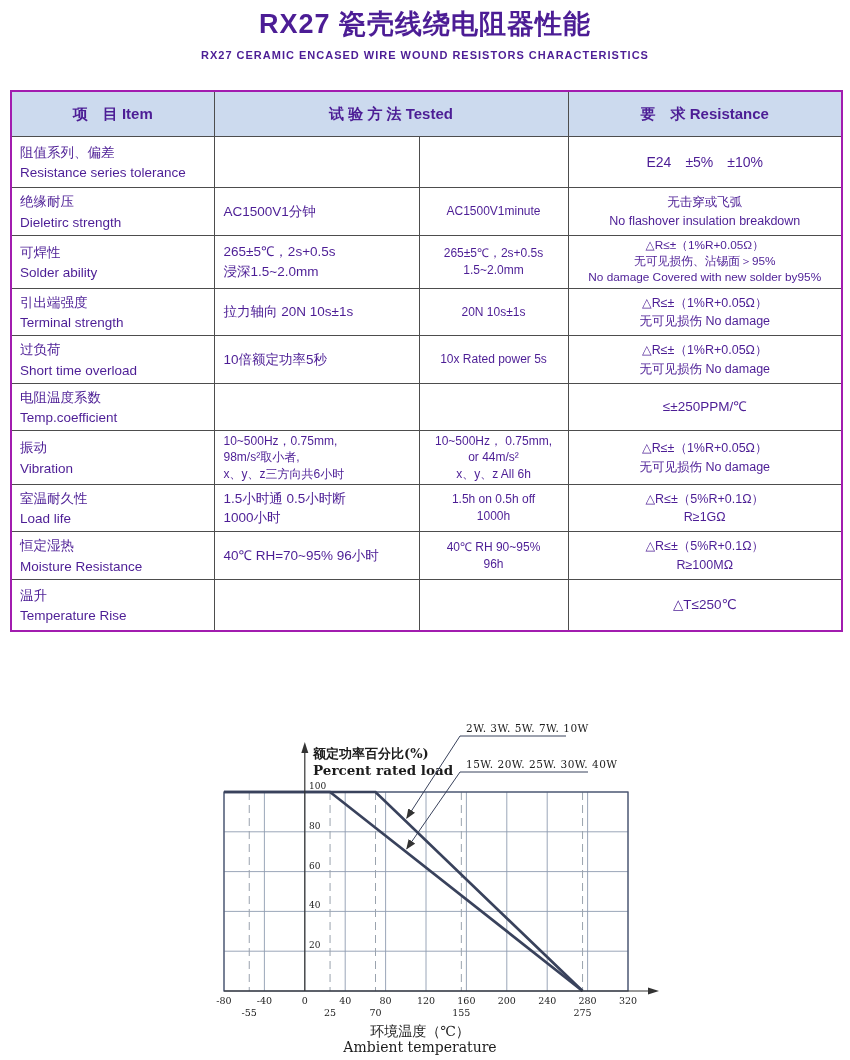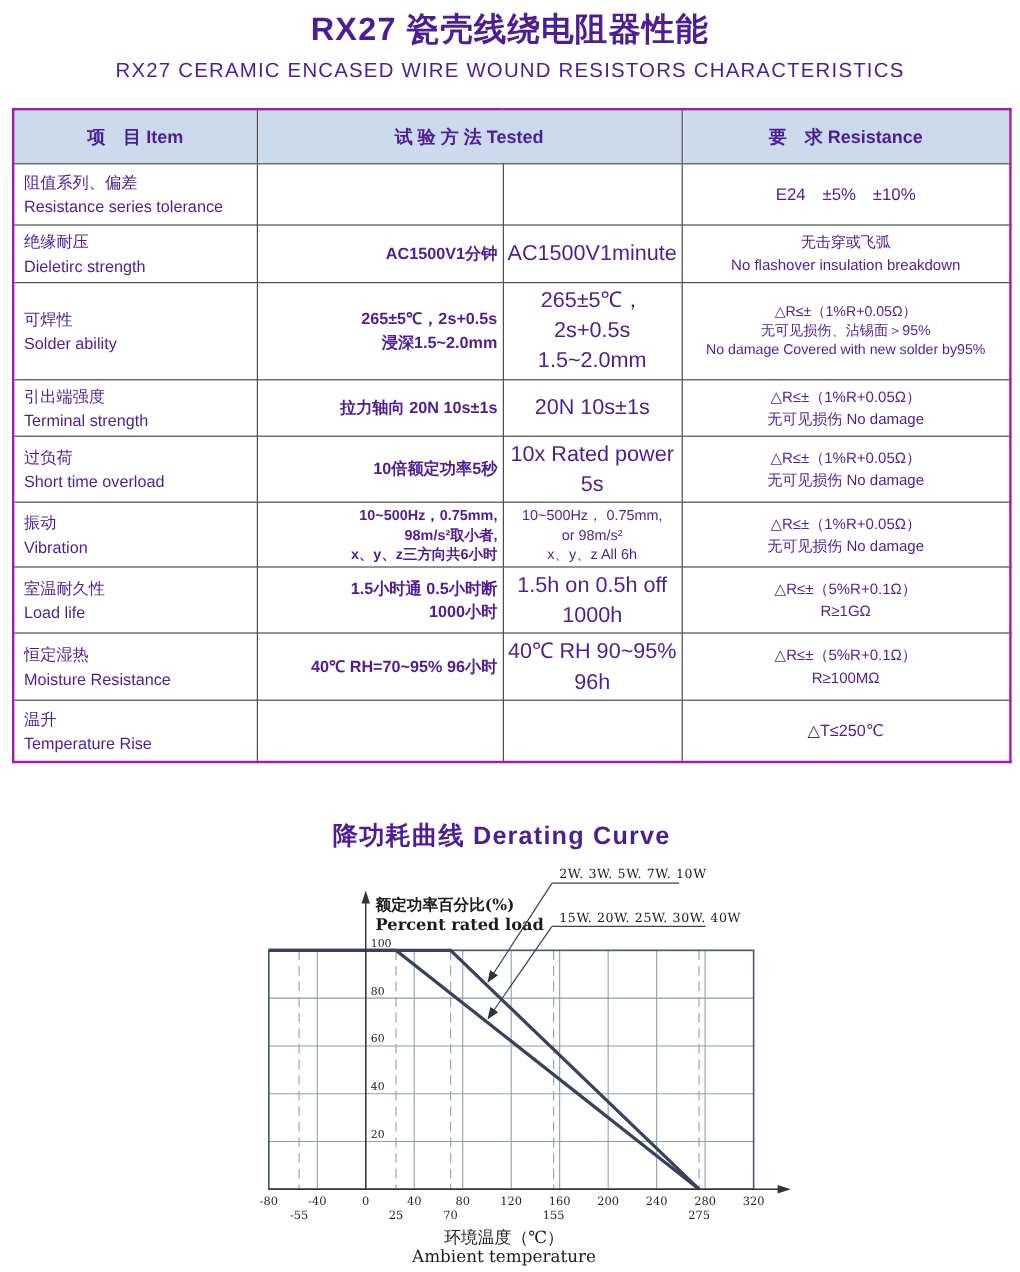--- a/index.html
+++ b/index.html
@@ -1,29 +1,29 @@
 <!DOCTYPE html>
 <html><head>
 <meta charset="utf-8">
 <style>
   html,body{margin:0;padding:0;background:#ffffff;}
   .doc{position:relative;width:850px;height:1060px;background:#fff;
        font-family:"Liberation Sans",sans-serif;color:#4c1d95;overflow:hidden;}
   .doc-title{position:absolute;top:6px;left:0;width:850px;text-align:center;
        font-size:27px;font-weight:bold;letter-spacing:1px;}
   .doc-subtitle{position:absolute;top:49px;left:0;width:850px;text-align:center;
-       font-size:17px;font-weight:normal;letter-spacing:1px;}
+       font-size:11px;font-weight:bold;letter-spacing:1px;}
   table.chars{position:absolute;left:10px;top:90px;width:831px;
        border-collapse:collapse;table-layout:fixed;border:2px solid #a21caf;}
   table.chars th, table.chars td{border:1px solid #4d4d4d;vertical-align:middle;
        white-space:pre-line;overflow:hidden;}
   table.chars th{background:#ccdaee;font-size:15px;font-weight:bold;height:42px;}
   td.c-item{text-align:left;padding:4px 4px 2px 8px;font-size:13.5px;line-height:1.5;}
-  td.c-m1{text-align:right;padding:2px 4px 2px 9px;font-size:13.5px;line-height:1.45;font-weight:bold;}
-  td.c-m2{text-align:center;padding:2px 3px;font-size:18px;line-height:1.4;}
+  td.c-m1{text-align:left;padding:2px 4px 2px 9px;font-size:13.5px;line-height:1.45;}
+  td.c-m2{text-align:center;padding:2px 3px;font-size:12px;line-height:1.4;}
   td.c-req{text-align:center;padding:2px 14px;font-size:12.5px;line-height:1.45;}
   tr.r1 td.c-req{font-size:14px;}
   tr.r3 td.c-req{font-size:11.8px;line-height:1.35;}
   tr.r8 td.c-m1, tr.r8 td.c-m2{font-size:12px;line-height:1.35;}
   tr.r6 td.c-req, tr.r11 td.c-req{font-size:13.5px;}
   .chart-title{position:absolute;top:682px;left:0;width:836px;text-align:center;
        font-size:21px;font-weight:bold;letter-spacing:1px;}
   svg.chart{position:absolute;left:0;top:660px;}
   svg.chart text{font-family:"DejaVu Serif","Liberation Serif",serif;fill:#1c1c1c;}
 </style>
@@ -85,28 +85,35 @@
 无可见损伤  No damage</td>
       </tr>
       <tr class="r5" style="height:46px">
         <td class="c-item">过负荷
 Short time overload</td>
         <td class="c-m1">10倍额定功率5秒</td>
         <td class="c-m2">10x Rated power  5s</td>
         <td class="c-req">△R≤±（1%R+0.05Ω）
 无可见损伤  No damage</td>
       </tr>
+      <tr class="r6" style="height:47px">
+        <td class="c-item">电阻温度系数
+Temp.coefficient</td>
+        <td class="c-m1"></td>
+        <td class="c-m2"></td>
+        <td class="c-req">≤±250PPM/℃</td>
+      </tr>
       <tr class="r8" style="height:47px">
         <td class="c-item">振动
 Vibration</td>
         <td class="c-m1">10~500Hz，0.75mm,
 98m/s²取小者,
 x、y、z三方向共6小时</td>
         <td class="c-m2">10~500Hz， 0.75mm,
-or 98m/s²
+or 44m/s²
 x、y、z All 6h</td>
         <td class="c-req">△R≤±（1%R+0.05Ω）
 无可见损伤  No damage</td>
       </tr>
       <tr class="r9" style="height:47px">
         <td class="c-item">室温耐久性
 Load life</td>
         <td class="c-m1">1.5小时通  0.5小时断
 1000小时</td>
         <td class="c-m2">1.5h on  0.5h off
@@ -126,21 +133,20 @@
       <tr class="r11" style="height:52px">
         <td class="c-item">温升
 Temperature Rise</td>
         <td class="c-m1"></td>
         <td class="c-m2"></td>
         <td class="c-req">△T≤250℃</td>
       </tr>
     </tbody>
   </table>
 
-  <div class="chart-title">降功耗曲线  Derating Curve</div>
 
   <svg class="chart" id="derating-chart" width="850" height="400" viewBox="0 660 850 400" xmlns="http://www.w3.org/2000/svg">
       <defs>
         <marker id="arw" markerWidth="10" markerHeight="8" refX="9" refY="4" orient="auto">
           <path d="M0,0 L10,4 L0,8 z" fill="#333333"></path>
         </marker>
       </defs>
       <line x1="224" y1="951.2" x2="628" y2="951.2" stroke="#8e9cb0" stroke-width="0.9"></line>
       <line x1="224" y1="911.4" x2="628" y2="911.4" stroke="#8e9cb0" stroke-width="0.9"></line>
       <line x1="224" y1="871.6" x2="628" y2="871.6" stroke="#8e9cb0" stroke-width="0.9"></line>

